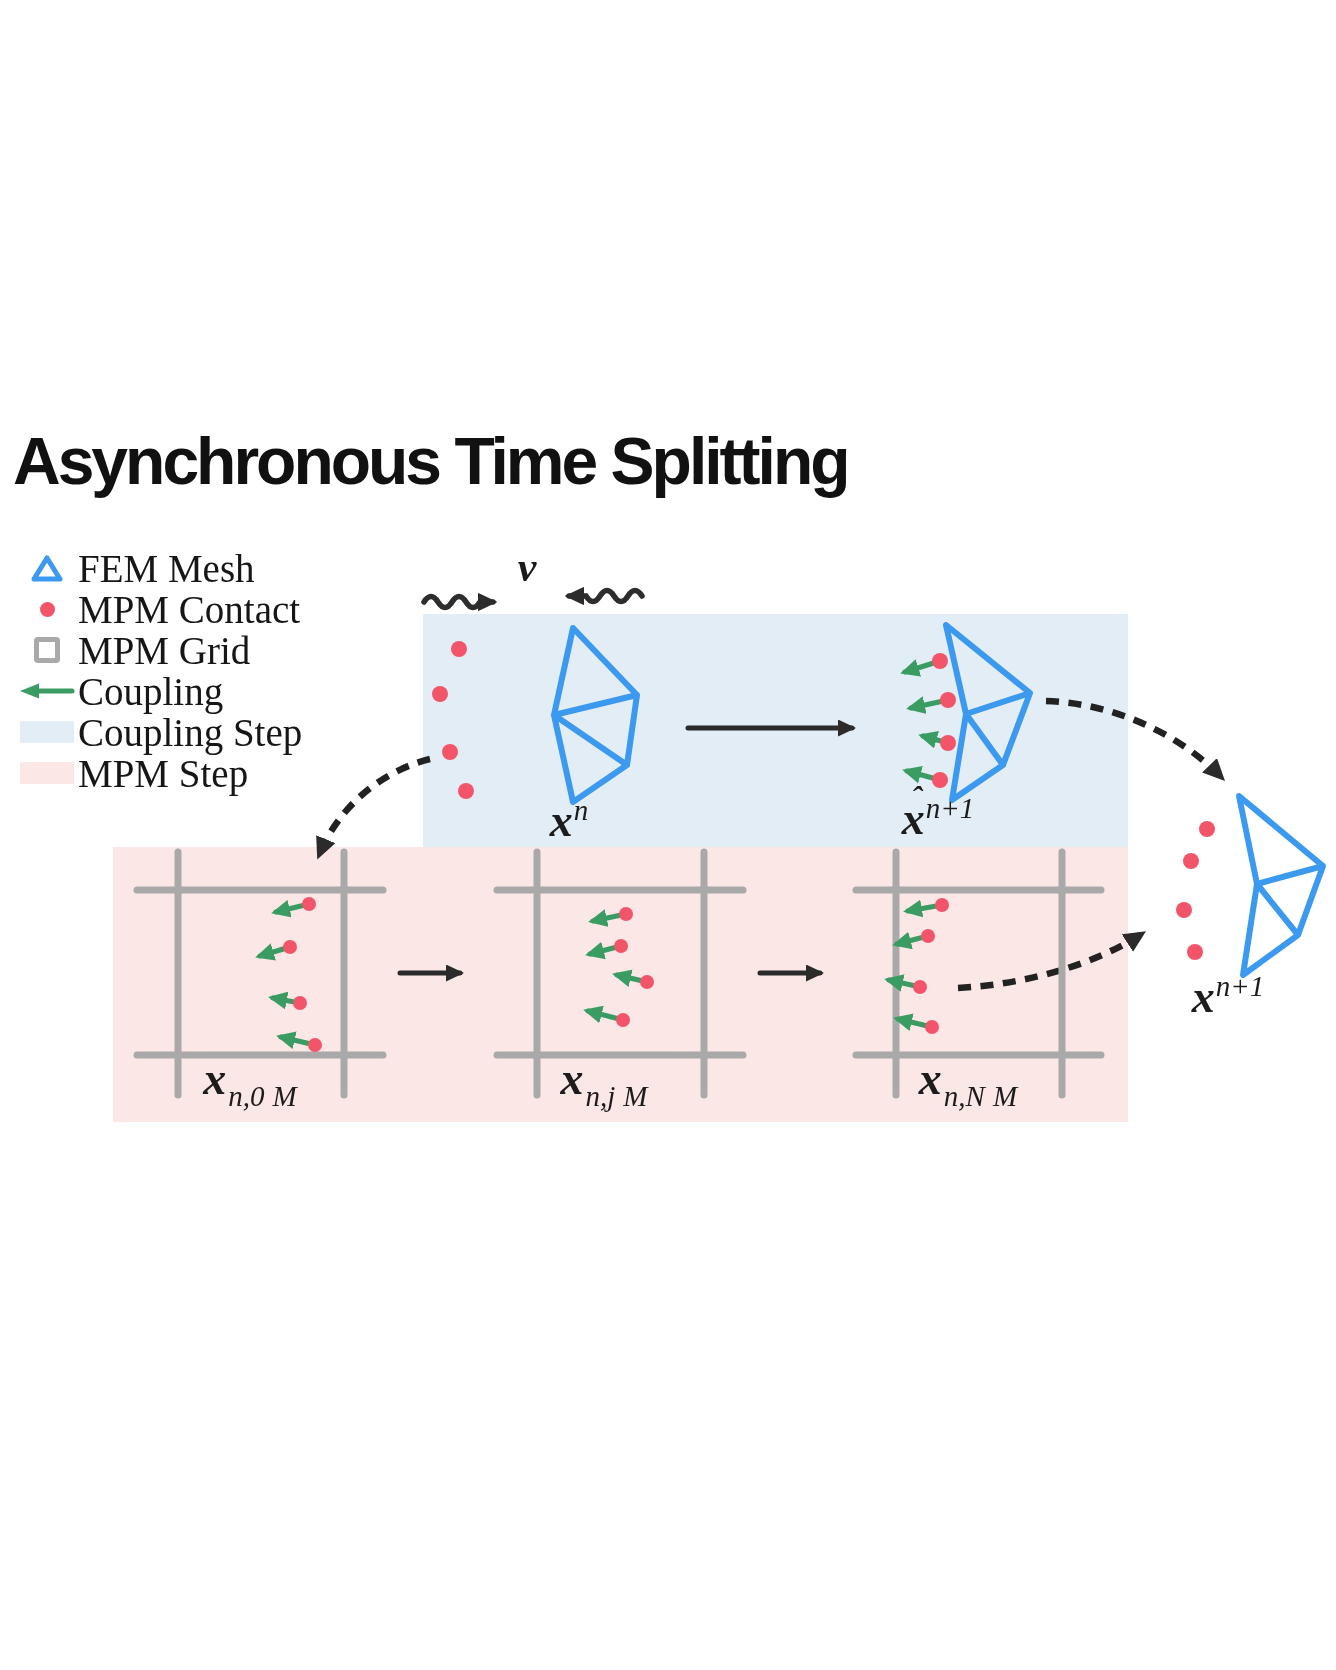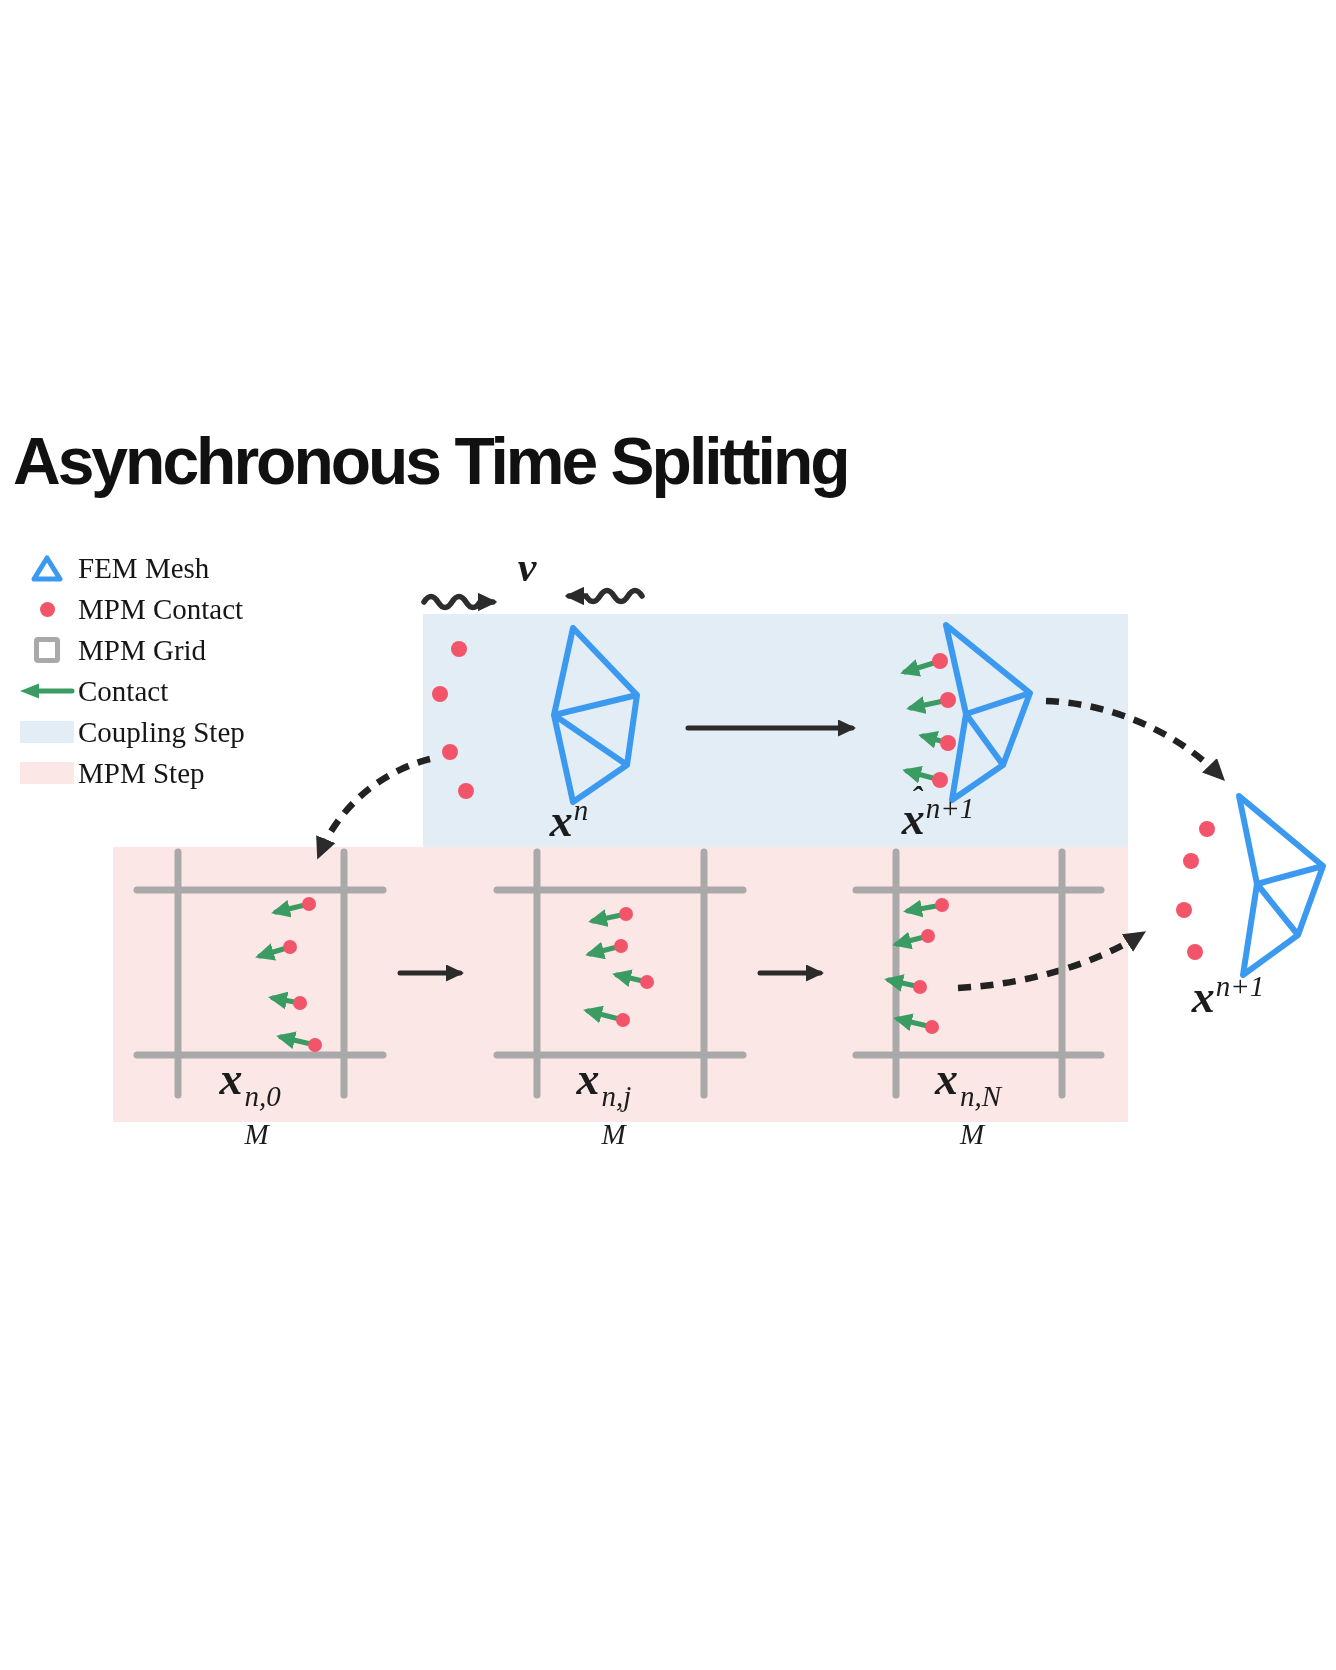--- a/index.html
+++ b/index.html
@@ -10,21 +10,21 @@
   html,body{margin:0;padding:0;background:#fff;}
   .canvas{position:relative;width:1336px;height:1670px;background:#fff;overflow:hidden;
           font-family:"Liberation Serif",serif;}
   .page-title{position:absolute;left:13px;top:428px;margin:0;
     font-family:"Liberation Sans",sans-serif;font-weight:bold;font-size:66px;
     letter-spacing:-3px;color:#111;line-height:1;white-space:nowrap;}
   
   .legend{position:absolute;left:16px;top:552px;display:flex;flex-direction:column;gap:9px;}
   .legend-row{display:flex;align-items:center;height:32px;}
   .legend-icon{width:62px;display:flex;justify-content:center;align-items:center;}
-  .legend-label{font-size:29px;color:#161616;white-space:nowrap;}
+  .legend-label{font-size:39px;color:#161616;white-space:nowrap;}
   .dot-icon{width:15px;height:15px;border-radius:50%;background:var(--particle_red);display:inline-block;}
   .square-icon{width:16px;height:16px;border:5px solid var(--grid_gray);border-radius:4px;display:inline-block;}
   .swatch{width:54px;height:22px;display:inline-block;border-radius:1px;}
   .swatch.coupling{background:var(--coupling_bg);}
   .swatch.mpm{background:var(--mpm_bg);}
   
   svg.diagram{position:absolute;left:0;top:0;}
   .region-coupling{fill:var(--coupling_bg);}
   .region-mpm{fill:var(--mpm_bg);}
   .mesh{fill:none;stroke:var(--fem_blue);stroke-width:6;stroke-linejoin:round;stroke-linecap:round;}
@@ -36,21 +36,21 @@
   .dasharrow{stroke:#222;stroke-width:6.5;fill:none;stroke-dasharray:13 9.5;}
   #ah-green path{fill:var(--contact_green);}
   .mk-dark{fill:var(--arrow_dark);}
   
   .mlabel{position:absolute;transform:translateX(-50%);font-style:italic;font-weight:bold;
     color:var(--text_dark);white-space:nowrap;line-height:1;}
   .mbase{font-size:46px;}
   .hat-holder{position:relative;display:inline-block;}
   .hat{position:absolute;top:-0.46em;left:0.30em;font-size:32px;}
   sup.msup{font-size:29px;font-weight:normal;vertical-align:0.55em;margin-left:1px;}
-  .mstack{display:inline-flex;flex-direction:column;align-items:flex-start;font-size:29px;
+  .mstack{display:inline-flex;flex-direction:row;align-items:flex-start;font-size:29px;
     font-weight:normal;line-height:1.02;vertical-align:-0.42em;margin-left:2px;gap:8px;}
   .vlabel{position:absolute;transform:translateX(-50%);font-style:italic;font-weight:bold;
     font-size:42px;color:#1a1a1a;line-height:1;}
 </style>
 </head>
 <body>
 
 <div class="canvas">
 
   <h1 class="page-title">Asynchronous Time Splitting</h1>
@@ -76,21 +76,21 @@
         </span>
       <span class="legend-label">MPM Grid</span>
     </div>
     <div class="legend-row">
       <span class="legend-icon">
         <svg width="58" height="18">
             <line x1="54" y1="9" x2="19" y2="9" style="stroke:var(--contact_green);stroke-width:5;stroke-linecap:round"></line>
             <polygon points="21,1.5 2,9 21,16.5" style="fill:var(--contact_green)"></polygon>
           </svg>
       </span>
-      <span class="legend-label">Contact</span>
+      <span class="legend-label">Coupling</span>
     </div>
     <div class="legend-row">
       <span class="legend-icon">
           <span class="swatch coupling"></span>
         </span>
       <span class="legend-label">Coupling Step</span>
     </div>
     <div class="legend-row">
       <span class="legend-icon">
           <span class="swatch mpm"></span>

